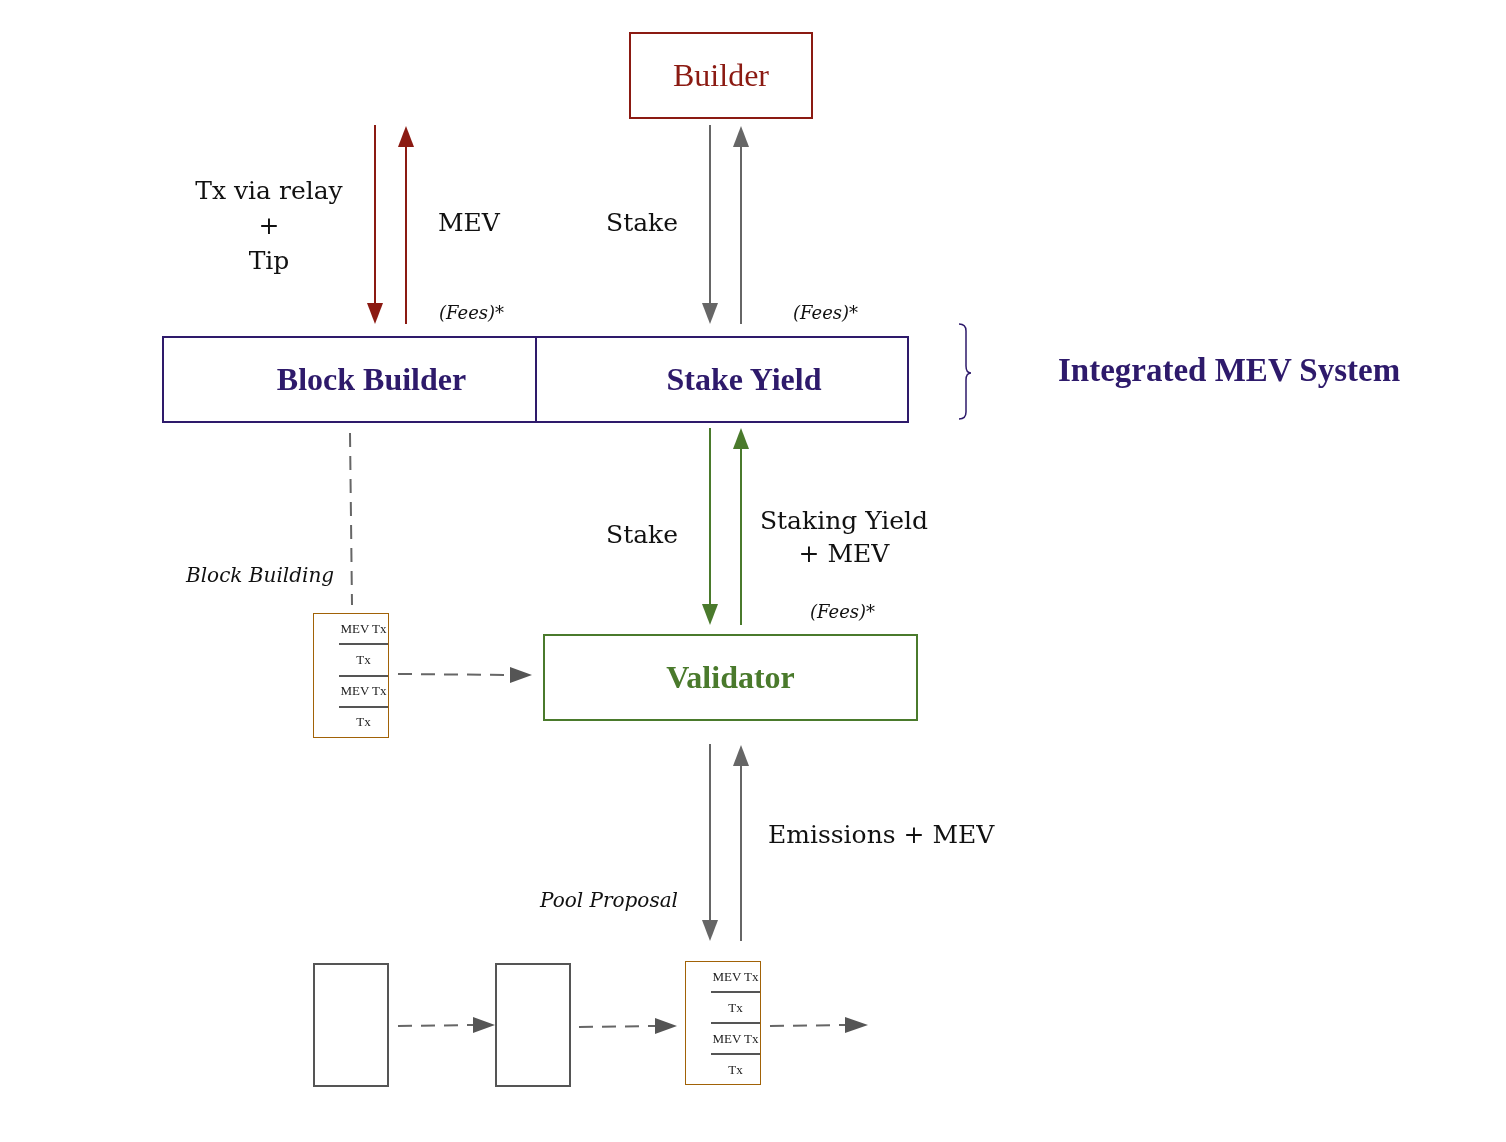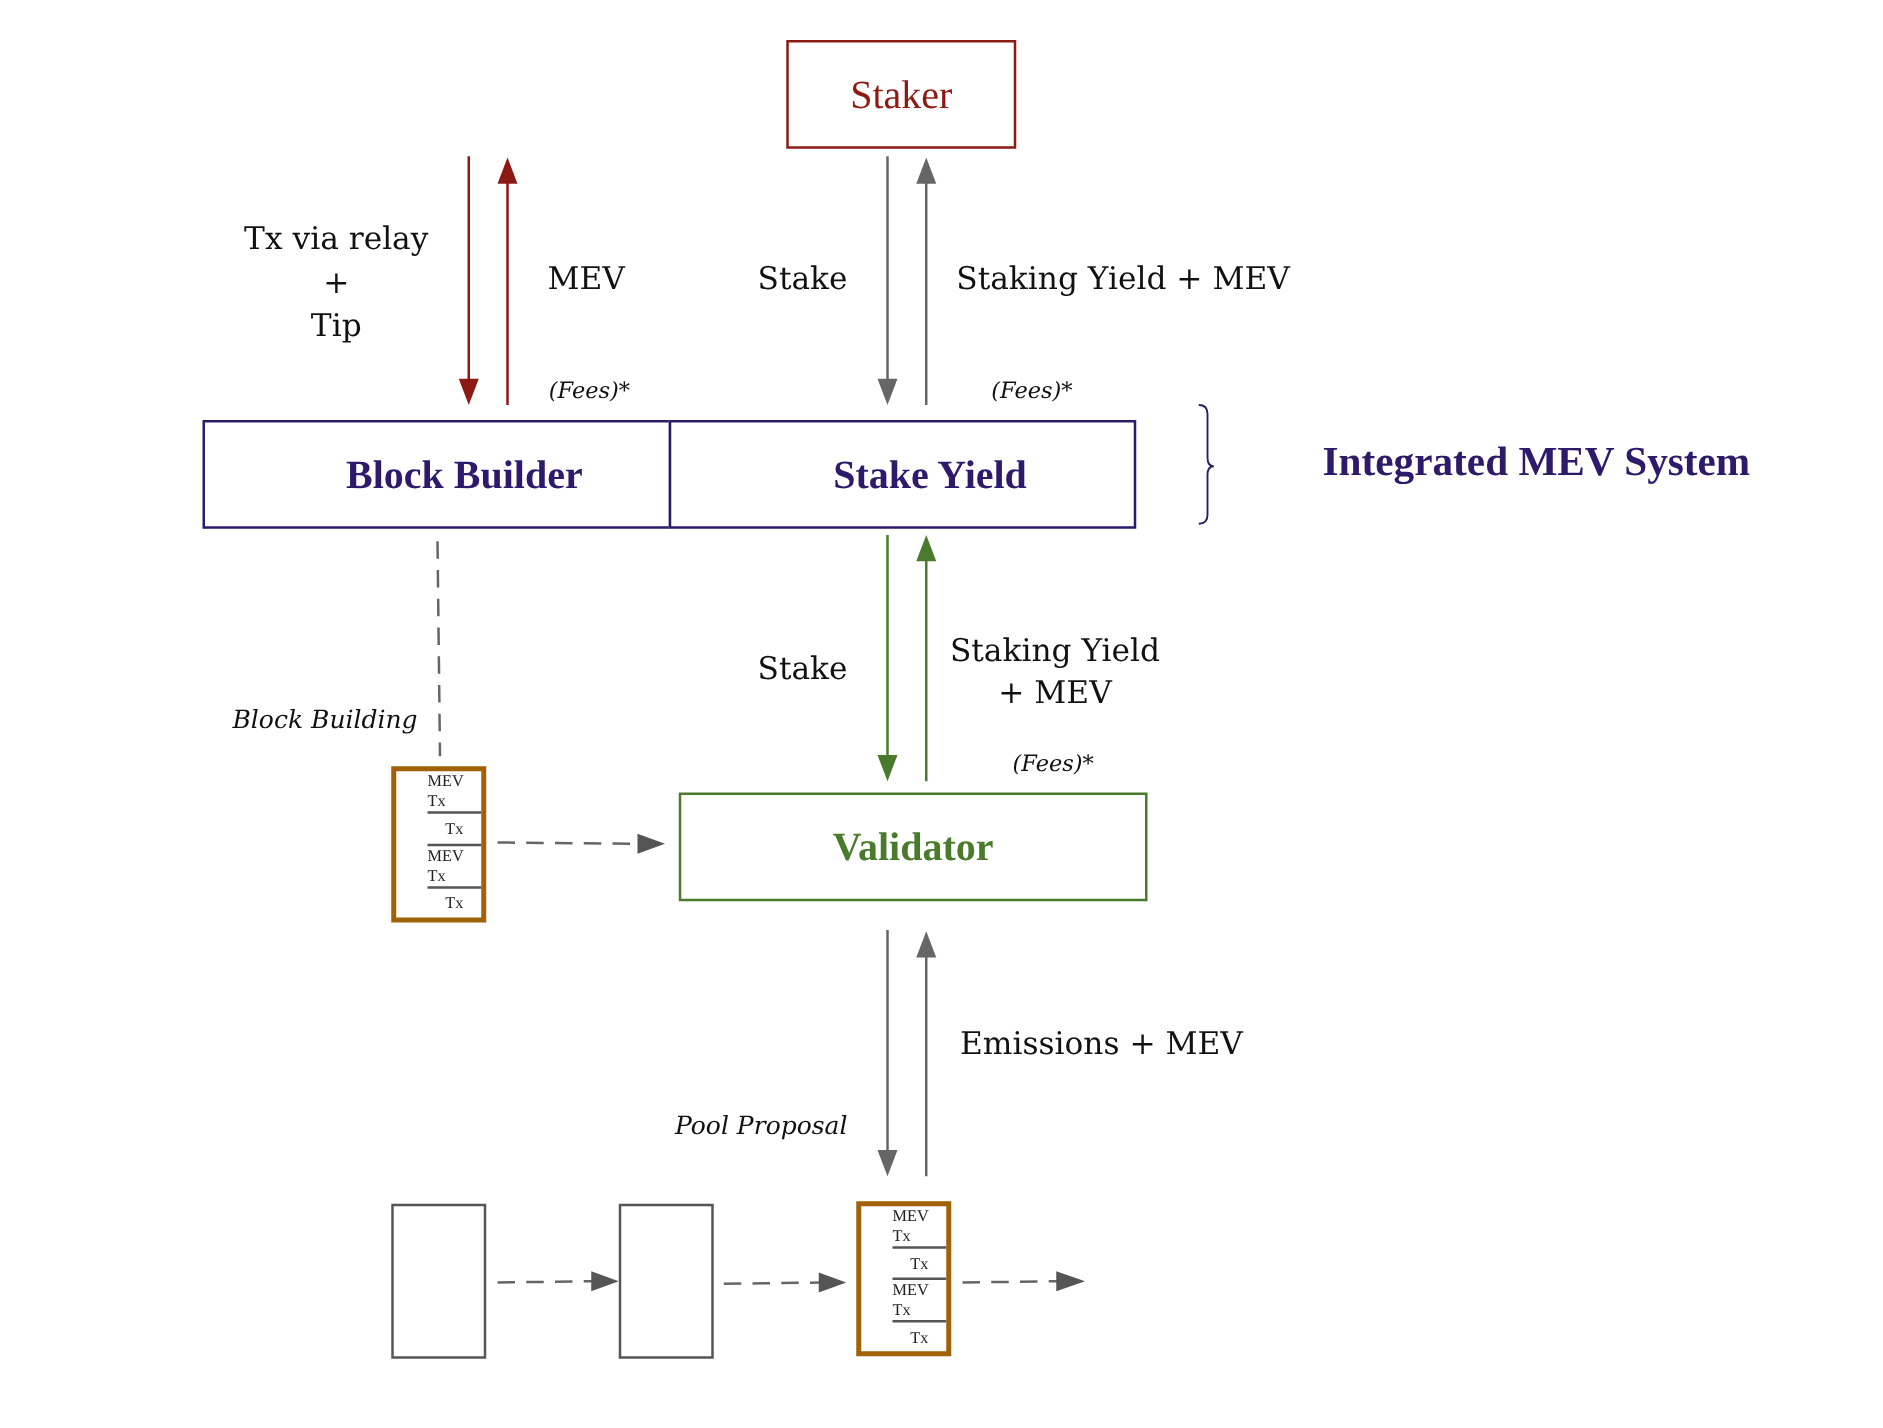--- a/index.html
+++ b/index.html
@@ -10,21 +10,21 @@
     .box { position: absolute; box-sizing: border-box; display: flex; align-items: center; justify-content: center; background: #fff; }
     .box-red { border: 2px solid #8b1a12; color: #8b1a12; }
     .box-purple { border: 2px solid #2e1a6b; color: #2e1a6b; padding-left: 44px; }
     .box-green { border: 2px solid #4a7a2c; color: #4a7a2c; }
     .title-bold { font-family: "Liberation Serif", serif; font-weight: bold; font-size: 32px; }
     .title-reg { font-family: "Liberation Serif", serif; font-size: 32px; }
     .label { font-family: "DejaVu Serif", serif; font-size: 25px; color: #111; line-height: 1.4; text-align: center; white-space: nowrap; }
     .label-it { font-family: "DejaVu Serif", serif; font-style: italic; font-size: 20px; color: #111; white-space: nowrap; }
     .fees { font-family: "DejaVu Serif", serif; font-style: italic; font-size: 18px; color: #111; white-space: nowrap; }
     .integrated { font-family: "Liberation Serif", serif; font-weight: bold; font-size: 33px; color: #2e1a6b; white-space: nowrap; }
-    .stack { position: absolute; box-sizing: border-box; border: 4px solid #a16207; background: #fff; display: flex; flex-direction: column; padding-left: 25px; }
+    .stack { position: absolute; box-sizing: border-box; border: 1px solid #a16207; background: #fff; display: flex; flex-direction: column; padding-left: 25px; }
     .stack-cell { flex: 1; display: flex; align-items: center; justify-content: center; border-bottom: 2px solid #555;
                   font-family: "Liberation Serif", serif; font-size: 13px; color: #222; }
     .stack-cell:last-child { border-bottom: none; }
     .empty-block { position: absolute; box-sizing: border-box; border: 2px solid #555; background: #fff; }
   </style>
 </head>
 <body>
 
 <div id="diagram">
 
@@ -88,21 +88,21 @@
     </g>
     <g>
       <line x1="770" y1="1026" x2="846" y2="1025" stroke="#666" stroke-width="2" stroke-dasharray="14,9"></line>
       <path d="M845,1017 L868,1025 L845,1033 z" fill="#555"></path>
     </g>
 
     <path d="M959,324 Q966,324 966,331 L966,366 Q966,373 971,373 Q966,373 966,380 L966,412 Q966,419 959,419" fill="none" stroke="#2e1a6b" stroke-width="1.5"></path>
   </svg>
 
   <div class="box box-red" style="left:629px;top:32px;width:184px;height:87px;">
-    <span class="title-reg">Staker</span>
+    <span class="title-reg">Builder</span>
   </div>
 
   <div class="box box-purple" style="left:162px;top:336px;width:375px;height:87px;">
     <span class="title-bold">Block Builder</span>
   </div>
   <div class="box box-purple" style="left:535px;top:336px;width:374px;height:87px;">
     <span class="title-bold">Stake Yield</span>
   </div>
 
   <div class="abs integrated" style="left:1058px;top:352px;">Integrated MEV System</div>
@@ -113,21 +113,20 @@
 
   <div class="abs label" style="left:180px;top:173px;width:178px;">
     <div>Tx via relay</div>
     <div>+</div>
     <div>Tip</div>
   </div>
   <div class="abs label" style="left:438px;top:205px;">MEV</div>
   <div class="abs fees" style="left:439px;top:302px;">(Fees)*</div>
 
   <div class="abs label" style="left:606px;top:205px;">Stake</div>
-  <div class="abs label" style="left:765px;top:205px;">Staking Yield + MEV</div>
   <div class="abs fees" style="left:793px;top:302px;">(Fees)*</div>
 
   <div class="abs label" style="left:606px;top:517px;">Stake</div>
   <div class="abs label" style="left:756px;top:503px;width:176px;">
     <div>Staking Yield</div>
     <div style="margin-top:-2px;">+ MEV</div>
   </div>
   <div class="abs fees" style="left:810px;top:601px;">(Fees)*</div>
 
   <div class="abs label-it" style="left:186px;top:563px;">Block Building</div>

